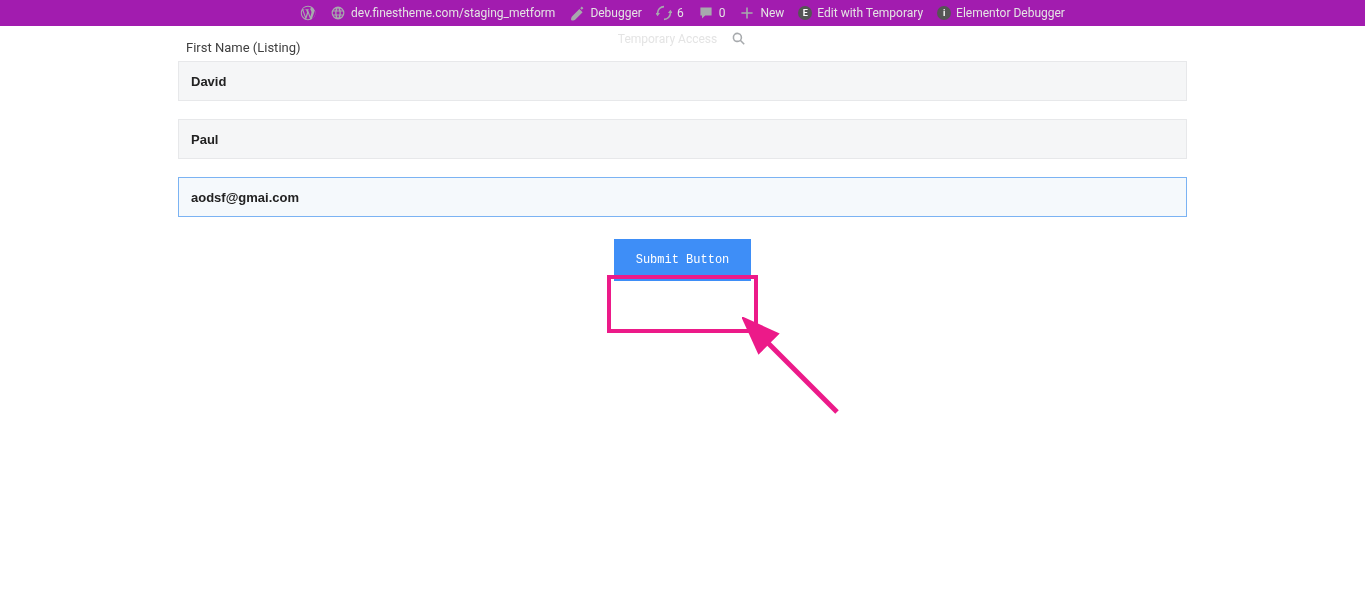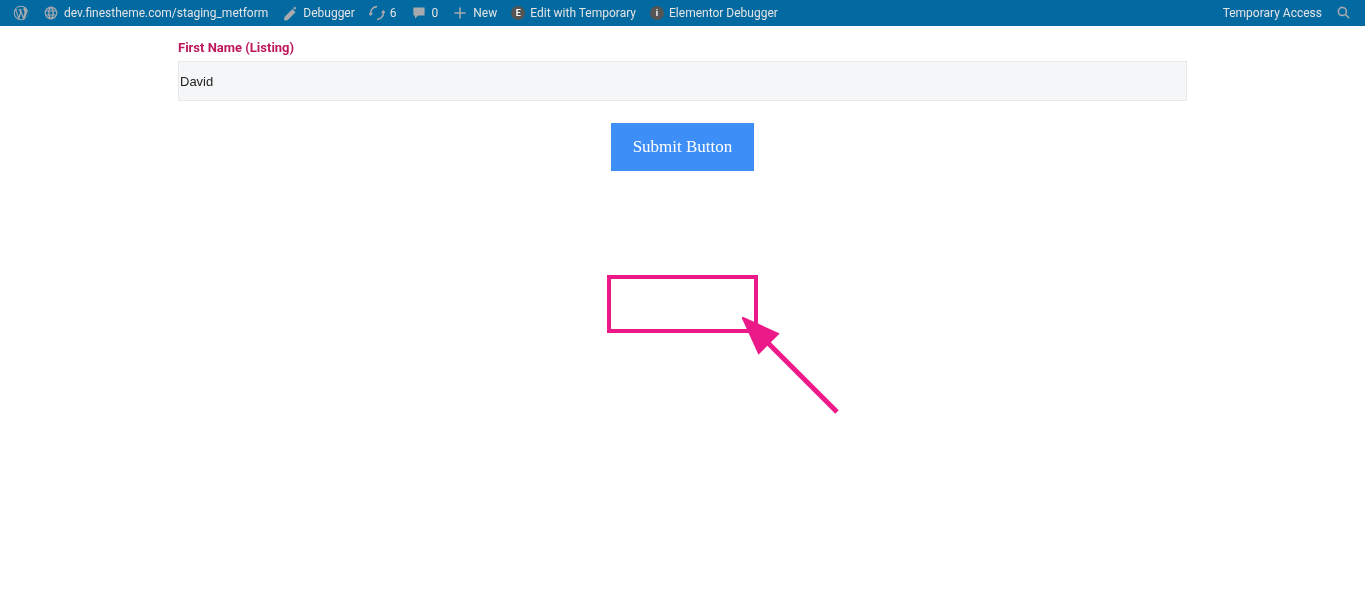--- a/index.html
+++ b/index.html
@@ -1,27 +1,28 @@
 <!DOCTYPE html>
 <html><head>
 <meta charset="utf-8">
 <style>
   * { margin: 0; padding: 0; box-sizing: border-box; }
   body { font-family: -apple-system, BlinkMacSystemFont, "Segoe UI", Roboto, Arial, sans-serif; background: #fff; width: 1365px; height: 615px; overflow: hidden; }
 
   
   .admin-bar {
-    background: #0369a1;
+    background: #a21caf;
     height: 26px;
     display: flex;
     align-items: center;
     color: #ccc;
     font-size: 12px;
     padding: 0 6px;
     justify-content: space-between;
+    flex-direction: column;
   }
   .admin-left, .admin-right { display: flex; align-items: center; gap: 0; }
   .admin-item {
     display: flex;
     align-items: center;
     gap: 5px;
     padding: 0 7px;
     height: 26px;
     cursor: pointer;
     color: #e4e4e4;
@@ -38,54 +39,55 @@
     color: #fff; font-size: 9px; font-weight: bold;
   }
 
   
   .page {
     padding: 14px 178px 0 178px;
   }
   .field-group { margin-bottom: 18px; }
   .field-label {
     font-size: 13px;
-    font-weight: 700;
-    color: #be185d;
+    font-weight: 400;
+    color: #404040;
     margin-bottom: 6px;
     display: block;
+    margin-left: 8px;
   }
   .field-input {
     width: 100%;
     height: 40px;
     background: #f5f6f7;
     border: 1px solid #e7e8ea;
-    padding: 0 1px;
+    padding: 0 12px;
     font-size: 13px;
-    font-weight: 400;
+    font-weight: 700;
     color: #222;
     outline: none;
   }
   .field-input.focused {
     border: 1px solid #7bb3f3;
     background: #f5f9fc;
   }
 
   .submit-wrap {
     text-align: center;
     margin-top: 22px;
   }
   .submit-button {
     display: inline-block;
     background: #3e8ef7;
     color: #fff;
-    font-size: 17px;
+    font-size: 12px;
     padding: 14px 22px;
     border: none;
     cursor: pointer;
-    font-family: Liberation Serif, serif;
+    font-family: Liberation Mono, monospace;
   }
   .annotation-box {
     position: absolute;
     border: 4px solid #ec1a89;
     pointer-events: none;
   }
   .annotation-arrow {
     position: absolute;
     width: 120px;
     height: 120px;
@@ -167,23 +169,25 @@
   </div>
 </div>
 
 <div class="page">
   <div class="field-group">
     <label class="field-label">First Name (Listing)</label>
     <input class="field-input" type="text" value="David" style="">
   </div>
 
   <div class="field-group">
+    <input class="field-input" type="text" value="Paul" style="">
   </div>
 
   <div class="field-group">
+    <input class="field-input focused" type="text" value="aodsf@gmai.com" style="">
   </div>
 
   <div class="submit-wrap" style="position:relative;">
     <button class="submit-button" id="submitBtn">Submit Button</button>
   </div>
 </div>
 
 <div class="annotation-box" id="annBox" style="left: 606.922px; top: 275px; width: 151.156px; height: 58px;"></div>
 <svg class="annotation-arrow" id="annArrow" viewBox="0 0 120 120" style="left: 742.078px; top: 317px;">
   <defs>

